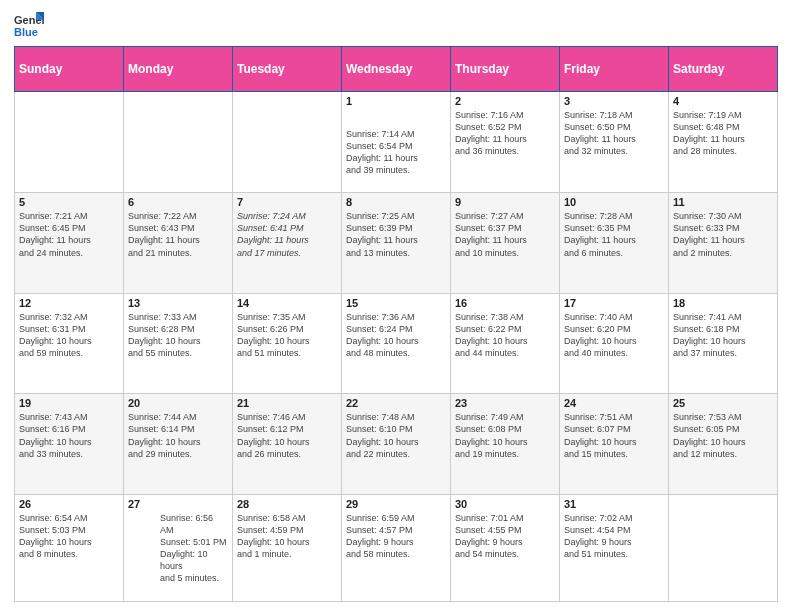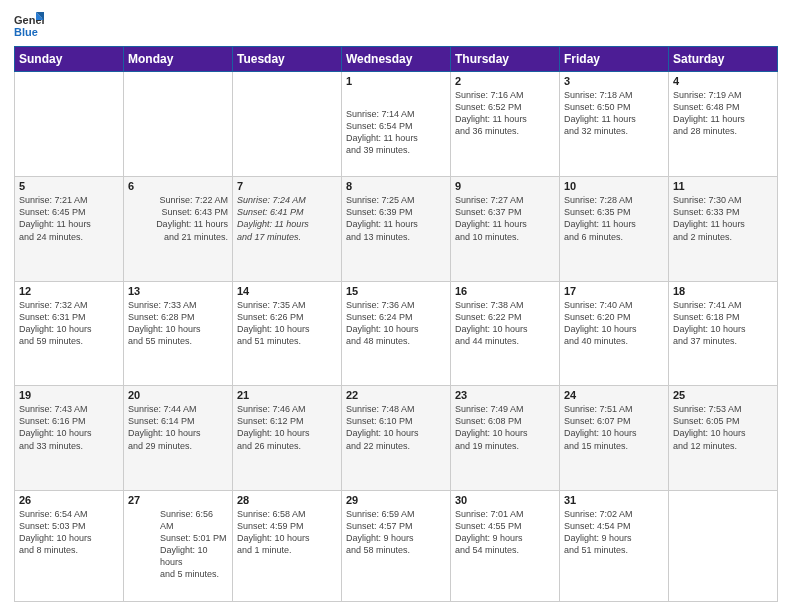--- a/index.html
+++ b/index.html
@@ -45,25 +45,25 @@
     .location-title {
       font-size: 14px;
       color: #555;
     }
     .calendar {
       width: 100%;
       border-collapse: collapse;
       flex: 1;
     }
     .calendar th {
-      background: #4c1d95;
+      background: #ec4899;
       color: #fff;
       font-size: 12px;
       font-weight: bold;
-      padding: 5px 4px;
+      padding: 15px 4px;
       text-align: left;
       border: 1px solid #1a5fa0;
     }
     .calendar td {
       border: 1px solid #ccc;
       vertical-align: top;
       padding: 3px 4px;
       font-size: 9.5px;
       color: #333;
       width: calc(100% / 7);
@@ -156,21 +156,21 @@
         <tr>
           <td>
             <div class="day-number">5</div>
             <div class="day-info" style="white-space: pre-line;">Sunrise: 7:21 AM
 Sunset: 6:45 PM
 Daylight: 11 hours
 and 24 minutes.</div>
           </td>
           <td>
             <div class="day-number">6</div>
-            <div class="day-info" style="white-space: pre-line; text-align: right;">Sunrise: 7:22 AM
+            <div class="day-info" style="white-space: pre-line;">Sunrise: 7:22 AM
 Sunset: 6:43 PM
 Daylight: 11 hours
 and 21 minutes.</div>
           </td>
           <td>
             <div class="day-number">7</div>
             <div class="day-info" style="white-space: pre-line; font-style: italic;">Sunrise: 7:24 AM
 Sunset: 6:41 PM
 Daylight: 11 hours
 and 17 minutes.</div>

